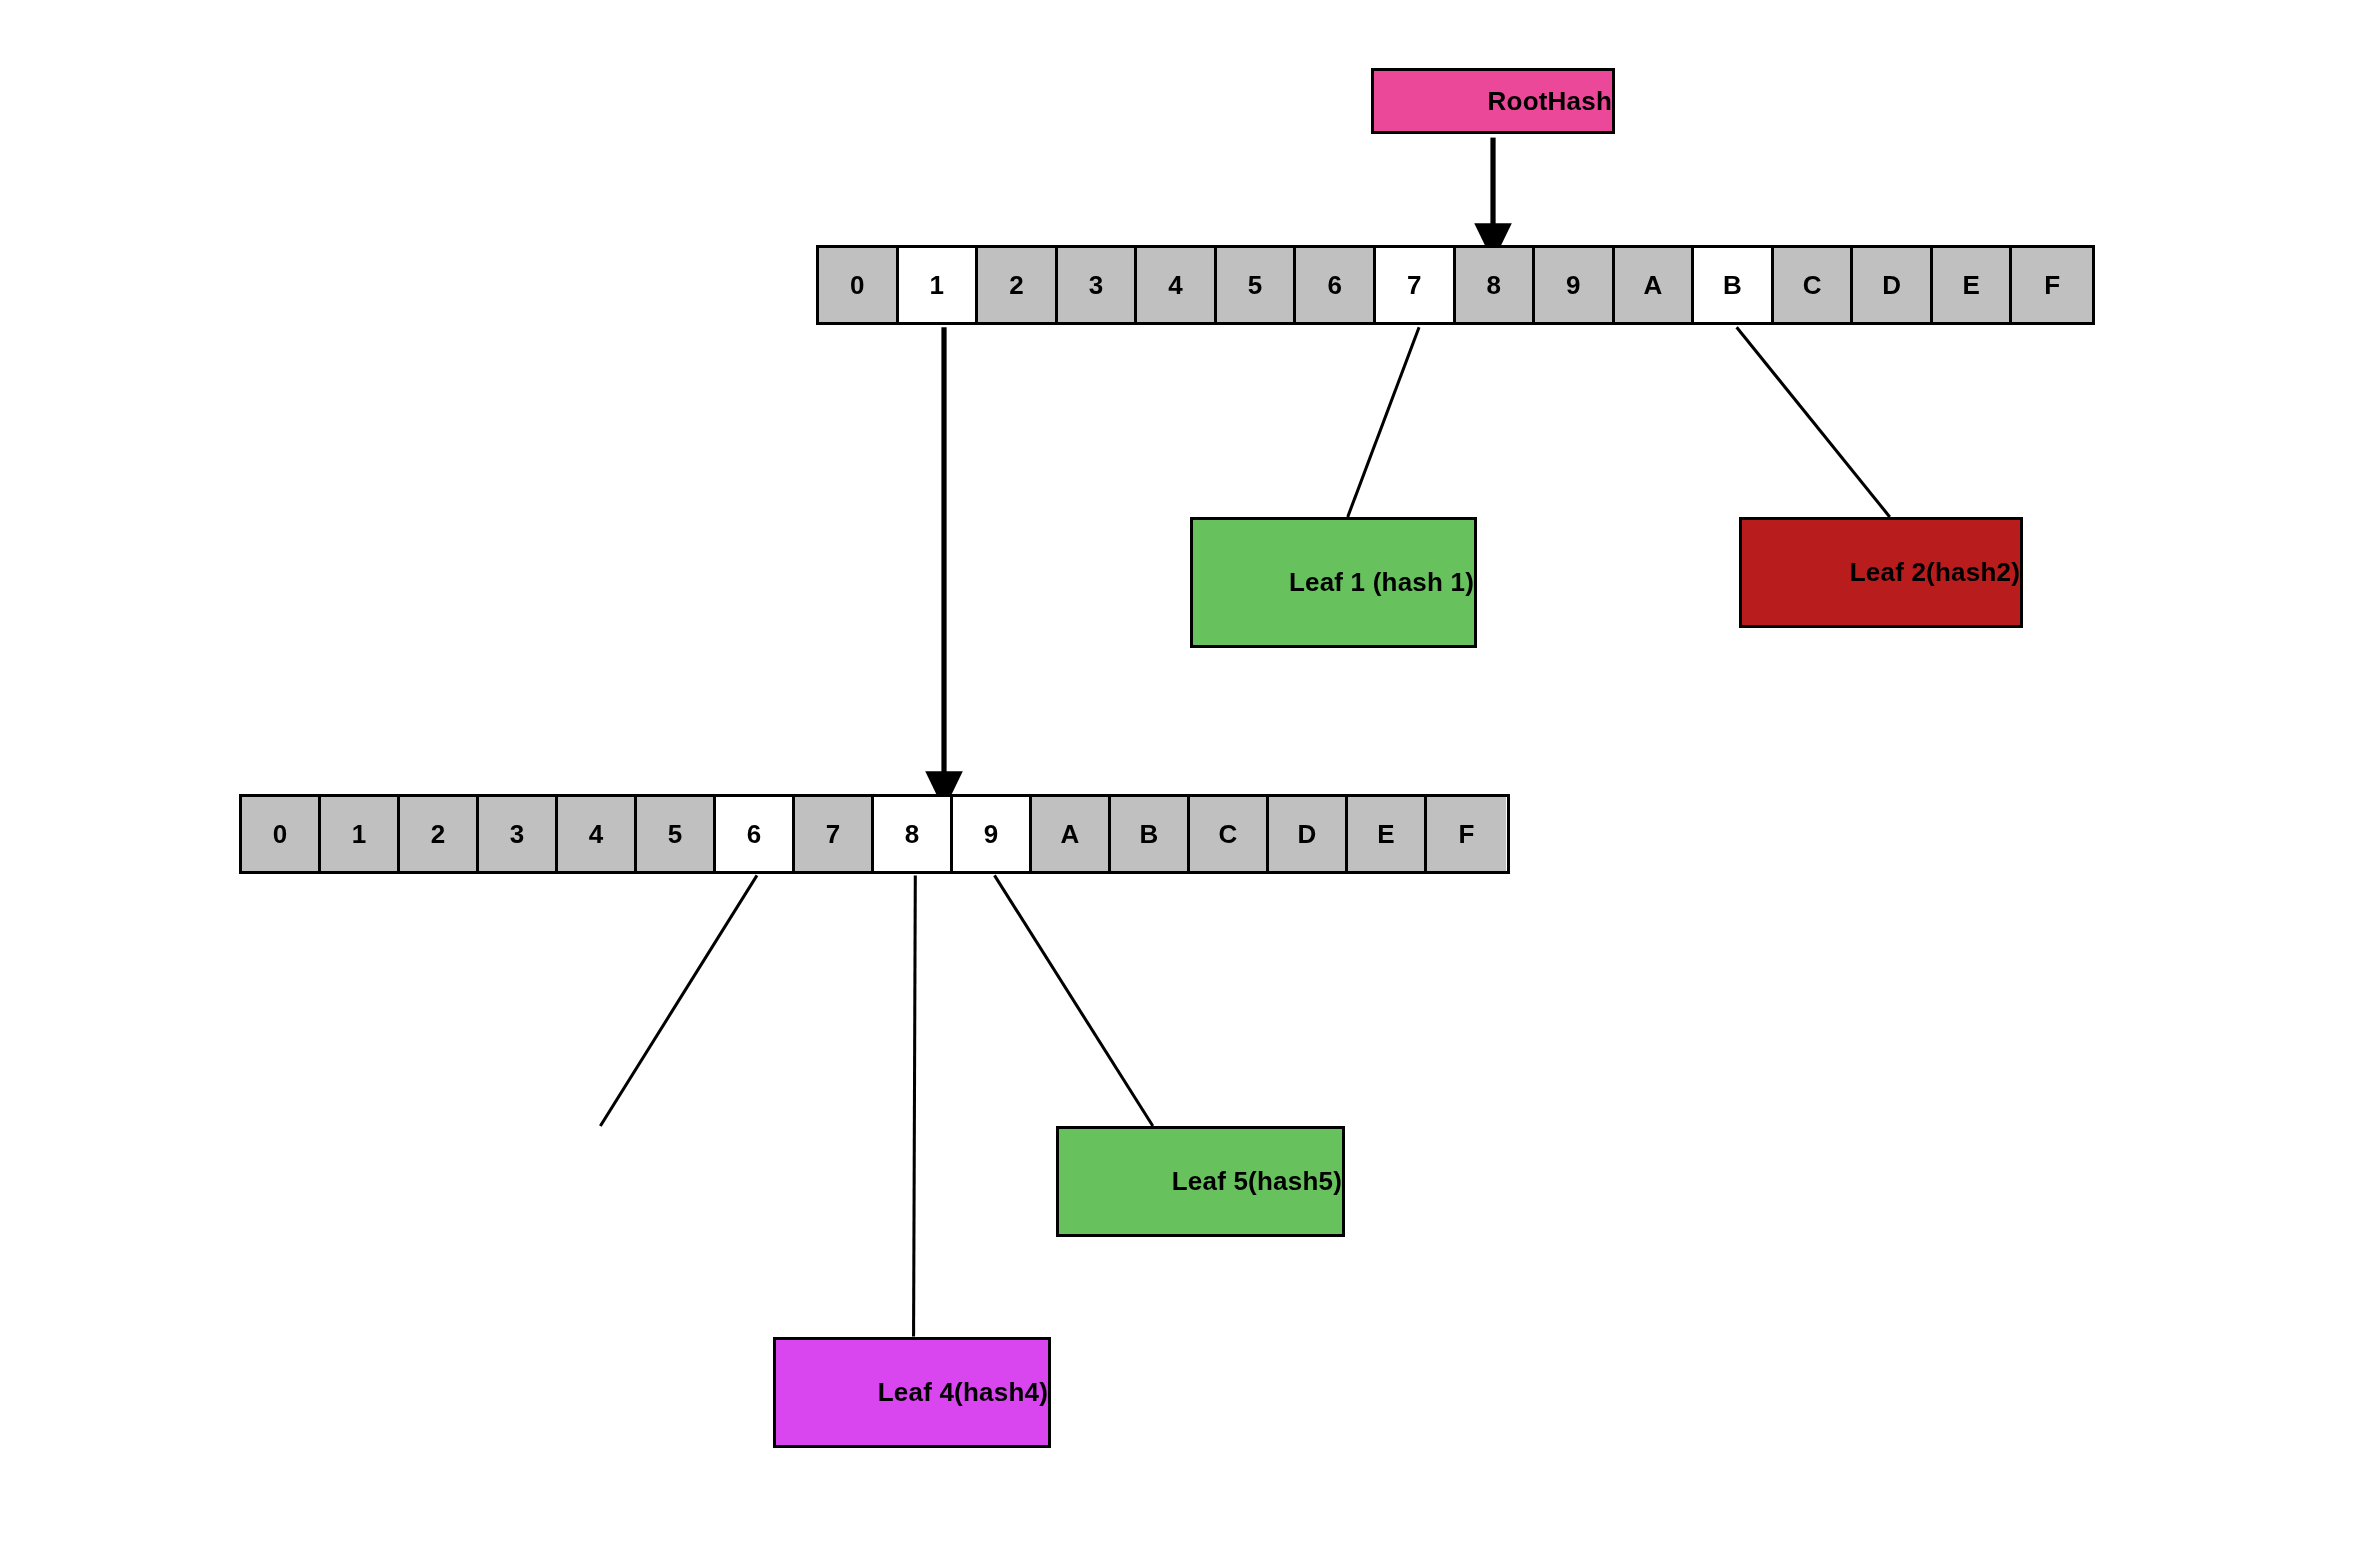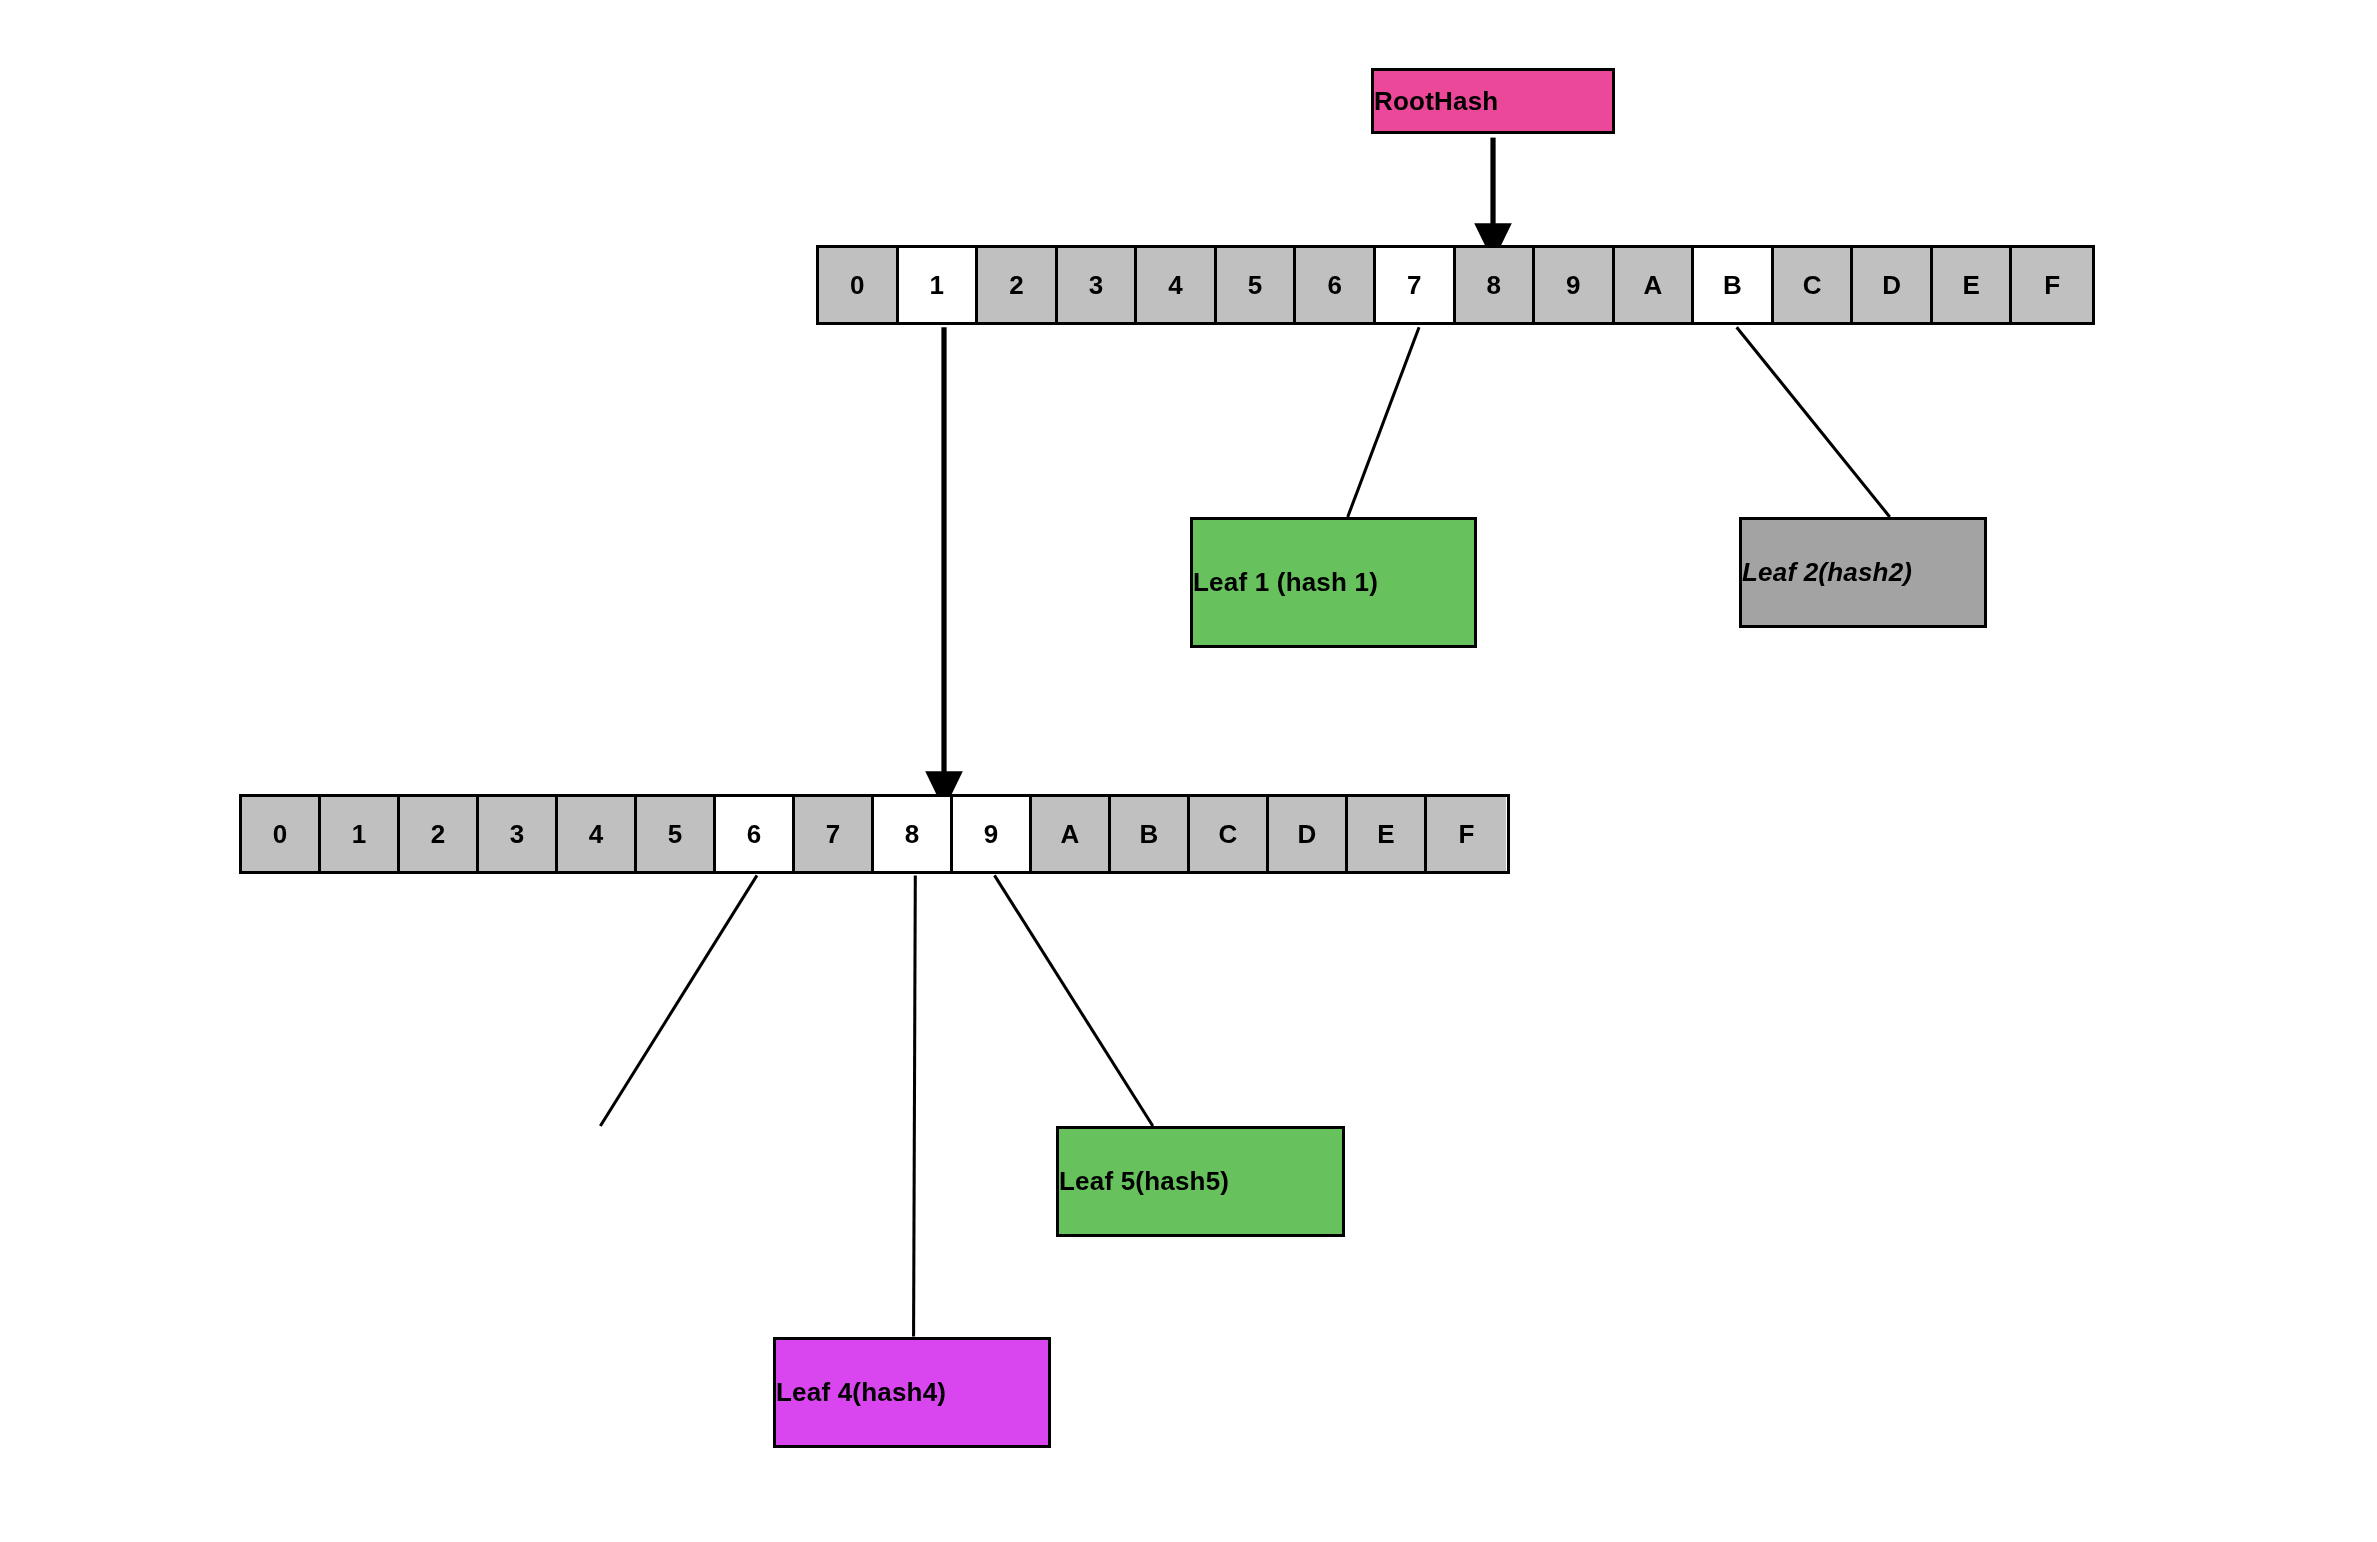--- a/index.html
+++ b/index.html
@@ -24,21 +24,21 @@
     width: 2377px;
     height: 1542px;
     pointer-events: none;
   }
   .node {
     position: absolute;
     box-sizing: border-box;
     border: 3.5px solid #000000;
     display: flex;
     align-items: center;
-    justify-content: flex-start;
+    justify-content: flex-end;
     color: #000000;
     font-size: 26px;
     font-weight: 700;
     letter-spacing: 0.2px;
     z-index: 3;
   }
   .hexrow {
     position: absolute;
     display: flex;
     box-sizing: border-box;
@@ -121,21 +121,21 @@
       <div class="hexcell gray" style="width: 79px;">B</div>
       <div class="hexcell gray" style="width: 79px;">C</div>
       <div class="hexcell gray" style="width: 79px;">D</div>
       <div class="hexcell gray" style="width: 79px;">E</div>
       <div class="hexcell gray" style="width: 79px;">F</div>
     </div>
 
   <div class="node" id="leaf-0" style="left: 1190px; top: 517px; width: 287px; height: 131px; background: rgb(103, 194, 94);">
     <span>Leaf 1 (hash 1)</span>
   </div>
-  <div class="node" id="leaf-1" style="left: 1739px; top: 517px; width: 248px; height: 111px; background: #a3a3a3; font-style: italic;">
+  <div class="node" id="leaf-1" style="left: 1739px; top: 517px; width: 284px; height: 111px; background: #b91c1c;">
     <span>Leaf 2(hash2)</span>
   </div>
   <div class="node" id="leaf-3" style="left: 773px; top: 1337px; width: 278px; height: 111px; background: #d946ef;">
     <span>Leaf 4(hash4)</span>
   </div>
   <div class="node" id="leaf-4" style="left: 1056px; top: 1126px; width: 289px; height: 111px; background: rgb(103, 194, 94);">
     <span>Leaf 5(hash5)</span>
   </div>
 
 </div>

